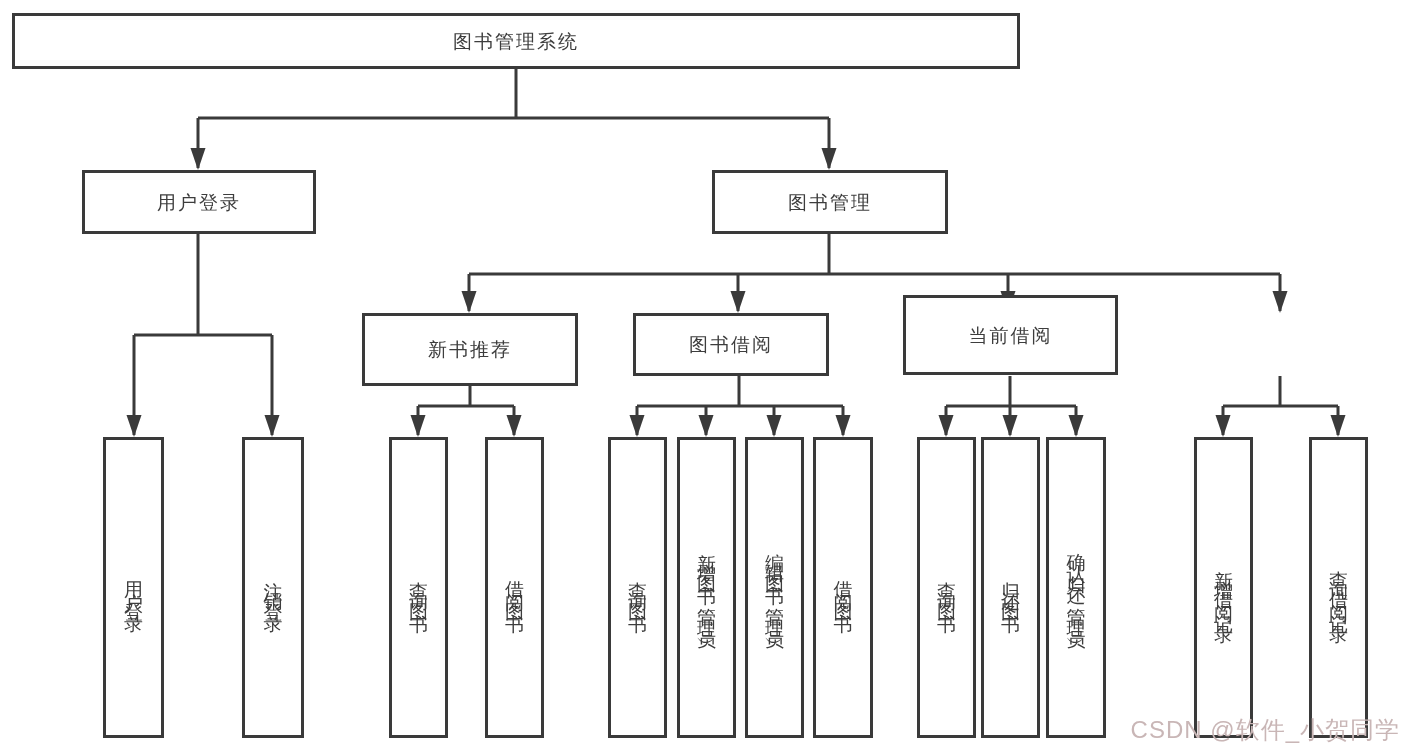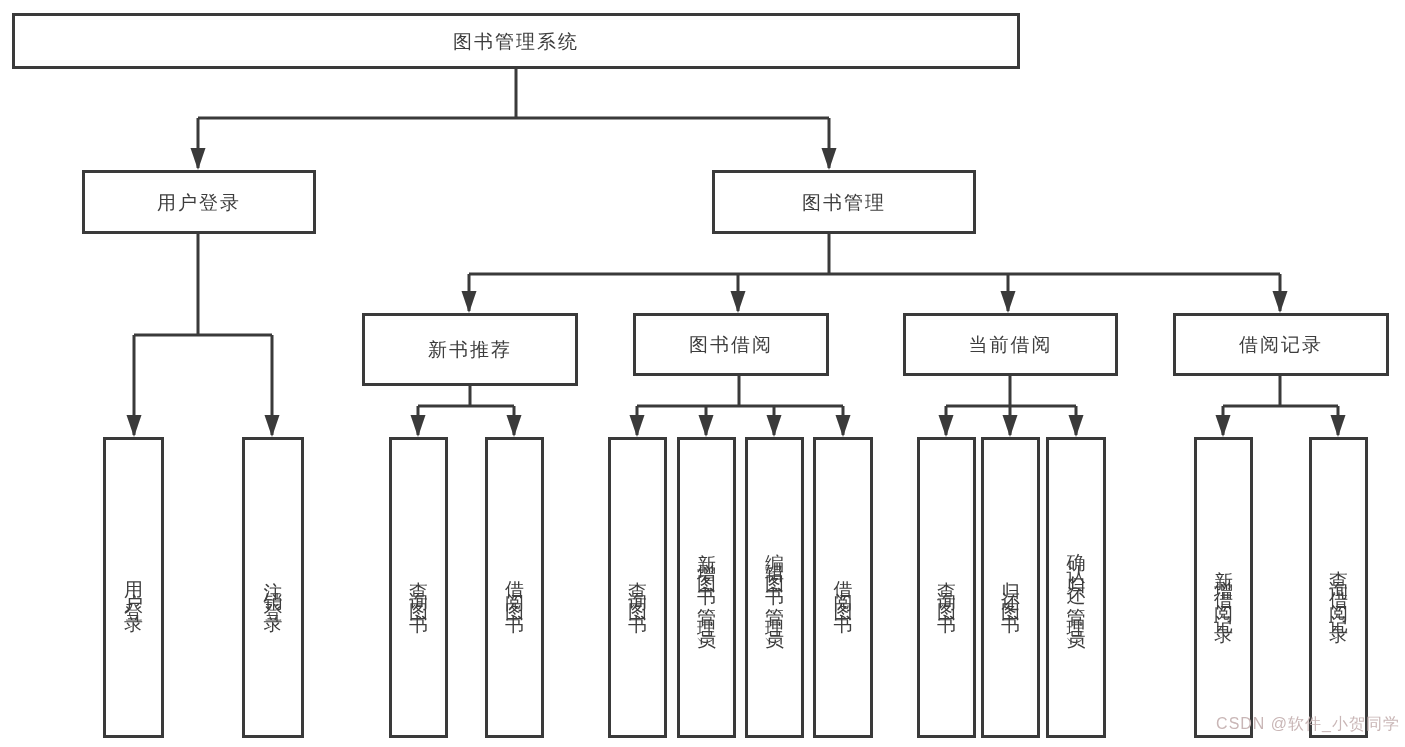--- a/index.html
+++ b/index.html
@@ -37,21 +37,21 @@
     text-orientation: mixed;
     letter-spacing: 11px;
     font-size: 19px;
     white-space: normal;
   }
   .watermark {
     position: absolute;
     right: 5px;
     top: 714px;
     z-index: 2;
-    font-size: 16px;
+    font-size: 24px;
     letter-spacing: 1px;
     color: #c9b6b6;
     white-space: nowrap;
   }
 </style>
 </head>
 <body>
 
 <div class="canvas">
 
@@ -85,26 +85,25 @@
       <polygon points="1010,437 1002.5,415 1017.5,415"></polygon>
       <polygon points="1076,437 1068.5,415 1083.5,415"></polygon>
       <polygon points="1223,437 1215.5,415 1230.5,415"></polygon>
       <polygon points="1338,437 1330.5,415 1345.5,415"></polygon>
     </g>
   </svg>
 
   <div class="node h" style="left:12px;top:13px;width:1008px;height:56px">图书管理系统</div>
 
   <div class="node h" style="left:82px;top:170px;width:234px;height:64px">用户登录</div>
-  <div class="node h" style="left:712px;top:170px;width:264px;height:64px">图书管理</div>
+  <div class="node h" style="left:712px;top:170px;width:236px;height:64px">图书管理</div>
 
   <div class="node h" style="left:362px;top:313px;width:216px;height:73px">新书推荐</div>
   <div class="node h" style="left:633px;top:313px;width:196px;height:63px">图书借阅</div>
-  <div class="node h" style="left:903px;top:313px;width:215px;height:63px">当前借阅</div>
-  <div class="node h" style="left:1173px;top:313px;width:216px;height:63px">借阅记录</div>
+  <div class="node h" style="left:903px;top:295px;width:215px;height:80px">当前借阅</div>
 
   <div class="node v" style="left:103px;top:437px;width:61px;height:301px">用户登录</div>
   <div class="node v" style="left:242px;top:437px;width:62px;height:301px">注销登录</div>
 
   <div class="node v" style="left:389px;top:437px;width:59px;height:301px">查询图书</div>
   <div class="node v" style="left:485px;top:437px;width:59px;height:301px">借阅图书</div>
 
   <div class="node v" style="left:608px;top:437px;width:59px;height:301px">查询图书</div>
   <div class="node v" style="left:677px;top:437px;width:59px;height:301px">新增图书（管理员）</div>
   <div class="node v" style="left:745px;top:437px;width:59px;height:301px">编辑图书（管理员）</div>

